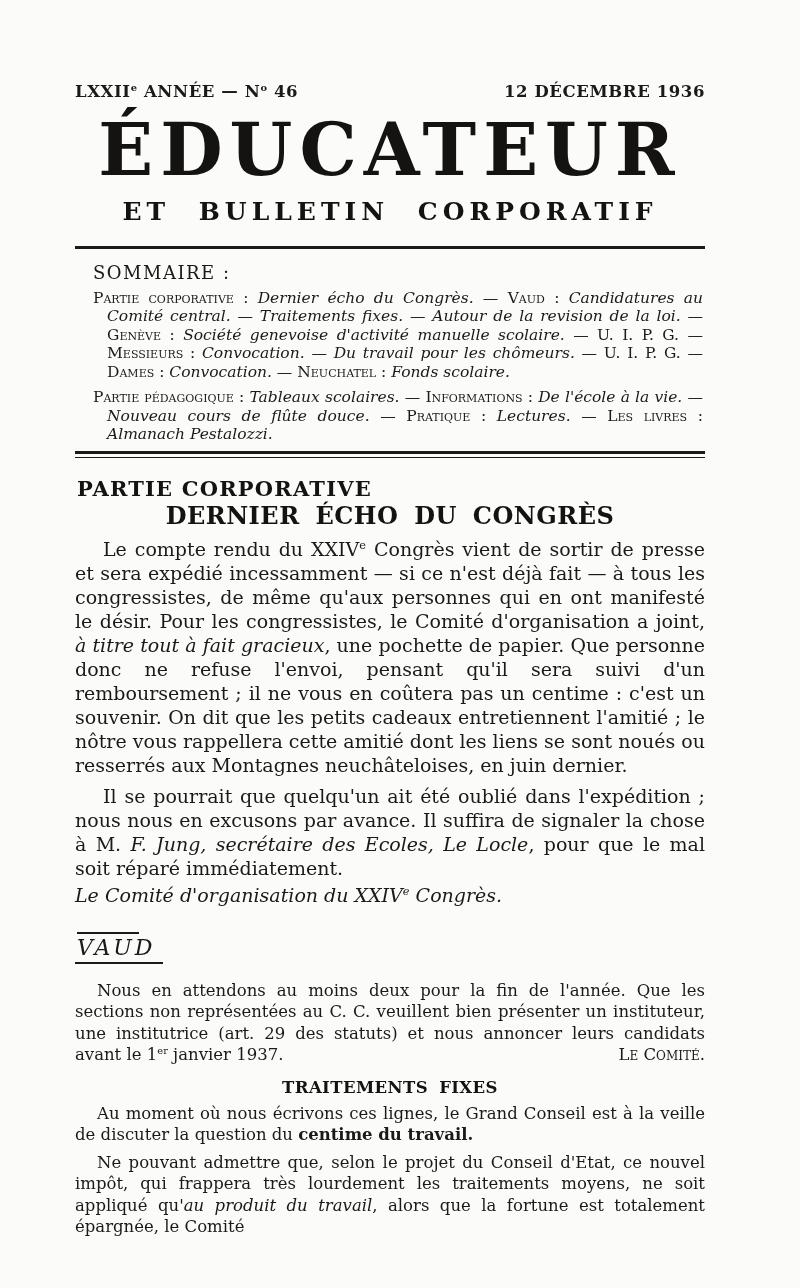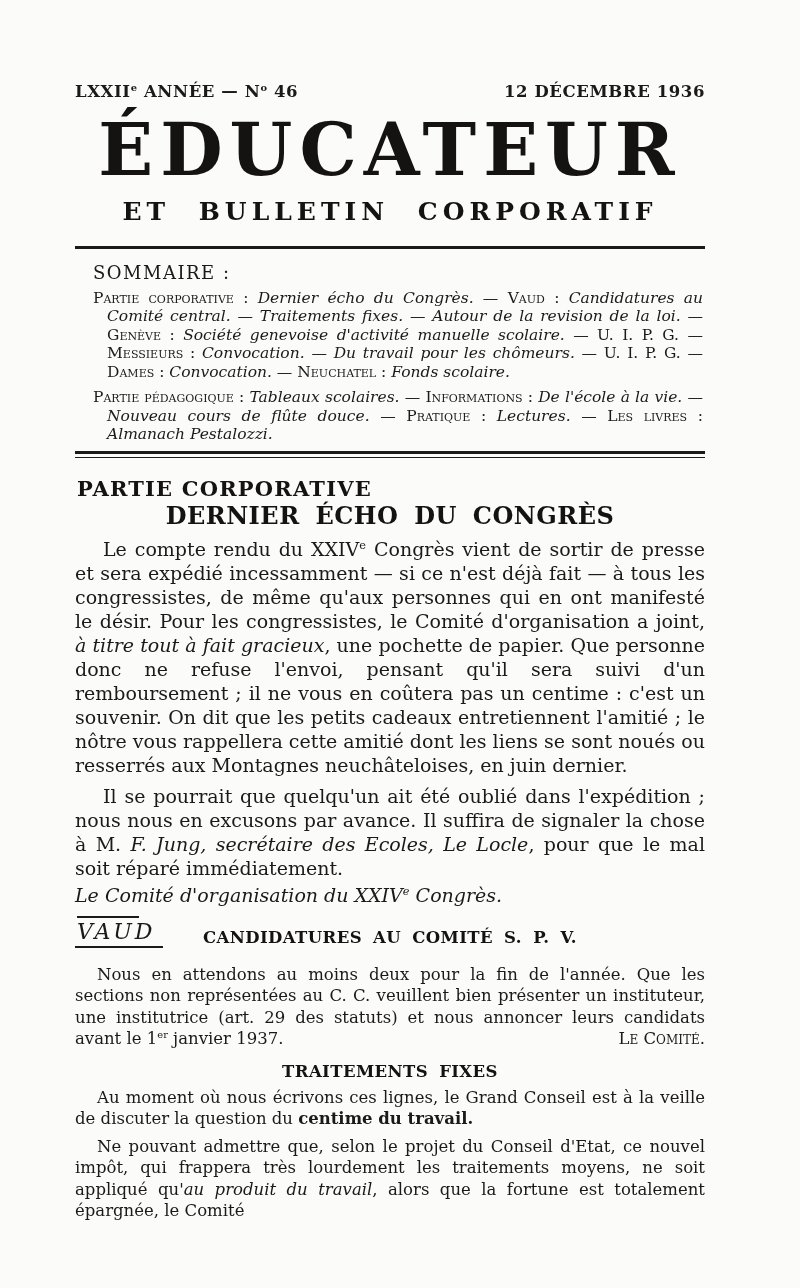--- a/index.html
+++ b/index.html
@@ -30,21 +30,21 @@
   .section-heading{margin:18px 0 0 2px;font-size:21px;font-weight:bold;letter-spacing:1.2px;color:#141311;}
   .article-title{text-align:center;font-weight:bold;color:#141311;margin:0;}
   .article-title.lg{font-size:24px;letter-spacing:.5px;word-spacing:7px;}
   .article-title.sm{font-size:16.5px;letter-spacing:.4px;word-spacing:5px;}
   .title-gap{margin-top:12px;}
 
   .body-lg{font-size:19px;line-height:24px;text-align:justify;text-indent:28px;margin:7px 0 0 0;}
   .body-sm{font-size:16.5px;line-height:21.5px;text-align:justify;text-indent:22px;margin:6px 0 0 0;}
   .signature{margin-top:4px;font-size:19px;font-style:italic;padding-right:44px;}
 
-  .region-band{position:relative;margin-top:10px;min-height:42px;}
+  .region-band{position:relative;margin-top:26px;min-height:42px;}
   .region-label{position:absolute;left:0;top:0;display:inline-block;
     border-bottom:2px solid #1b1a18;padding:0 8px 2px 2px;}
   .region-topline{border-top:2px solid #1b1a18;width:62px;margin:0 0 1px 0;}
   .region-label span{font-style:italic;font-size:22px;letter-spacing:3px;}
   .region-band .article-title{padding-top:12px;}
 
   
   .i{font-style:italic;}
   .b{font-weight:bold;}
   .sc{font-variant:small-caps;}
@@ -80,21 +80,20 @@
     <h3 class="article-title lg">DERNIER ÉCHO DU CONGRÈS</h3>
     <p class="body-lg"><span>Le compte rendu du XXIV</span><span class="sup">e</span><span> Congrès vient de sortir de presse et sera expédié incessamment — si ce n'est déjà fait — à tous les congressistes, de même qu'aux personnes qui en ont manifesté le désir. Pour les congressistes, le Comité d'organisation a joint, </span><span class="i">à titre tout à fait gracieux</span><span>, une pochette de papier. Que personne donc ne refuse l'envoi, pensant qu'il sera suivi d'un remboursement ; il ne vous en coûtera pas un centime : c'est un souvenir. On dit que les petits cadeaux entretiennent l'amitié ; le nôtre vous rappellera cette amitié dont les liens se sont noués ou resserrés aux Montagnes neuchâteloises, en juin dernier.</span></p>
     <p class="body-lg"><span>Il se pourrait que quelqu'un ait été oublié dans l'expédition ; nous nous en excusons par avance. Il suffira de signaler la chose à M. </span><span class="i">F. Jung, secrétaire des Ecoles, Le Locle</span><span>, pour que le mal soit réparé immédiatement.</span></p>
     <div class="signature"><span class="i">Le Comité d'organisation du XXIV</span><span class="i sup">e</span><span class="i"> Congrès.</span></div>
 
     <div class="region-band">
       <div class="region-label">
         <div class="region-topline"></div>
         <span>VAUD</span>
       </div>
-      <h3 class="article-title sm">CANDIDATURES AU COMITÉ S. P. V.</h3>
     </div>
     <p class="body-sm"><span>Nous en attendons au moins deux pour la fin de l'année. Que les sections non représentées au C. C. veuillent bien présenter un instituteur, une institutrice (art. 29 des statuts) et nous annoncer leurs candidats avant le 1</span><span class="sup">er</span><span> janvier 1937.</span><span class="sc fr">Le Comité.</span></p>
 
     <h3 class="article-title sm title-gap">TRAITEMENTS FIXES</h3>
     <p class="body-sm"><span>Au moment où nous écrivons ces lignes, le Grand Conseil est à la veille de discuter la question du </span><span class="b">centime du travail.</span></p>
     <p class="body-sm"><span>Ne pouvant admettre que, selon le projet du Conseil d'Etat, ce nouvel impôt, qui frappera très lourdement les traitements moyens, ne soit appliqué qu'</span><span class="i">au produit du travail</span><span>, alors que la fortune est totalement épargnée, le Comité</span></p>
 
   </div>
 </div>
 

